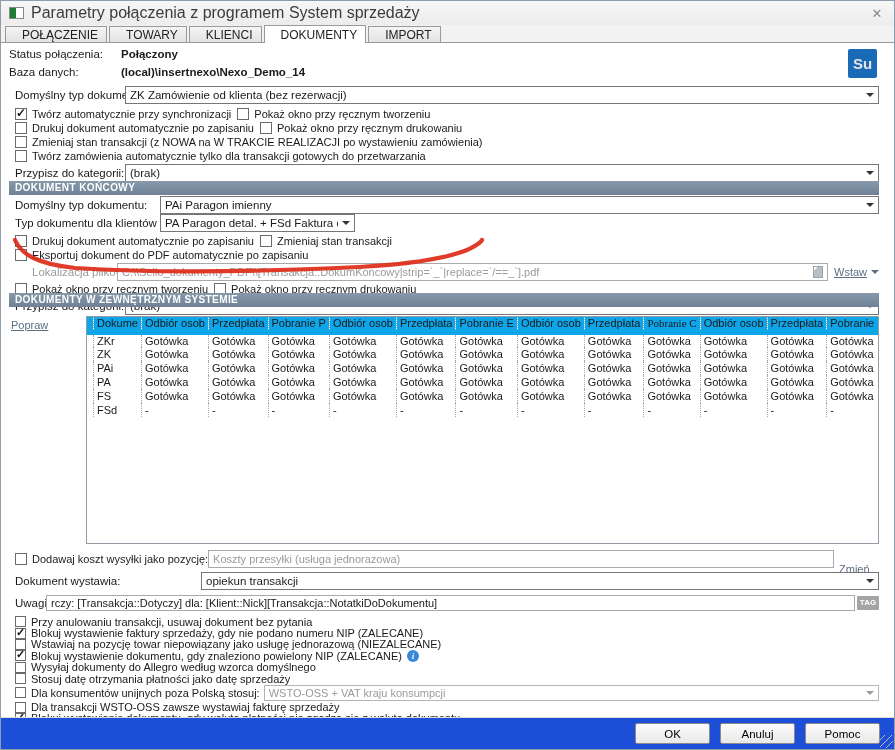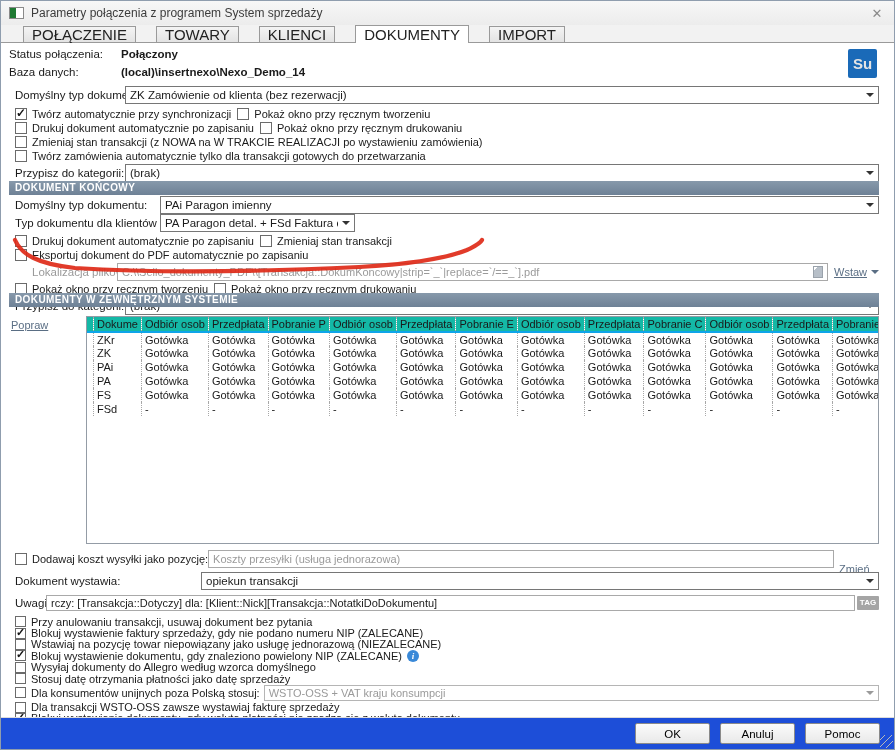--- a/index.html
+++ b/index.html
@@ -3,26 +3,26 @@
 <meta charset="utf-8">
 <style>
   * { box-sizing: border-box; margin:0; padding:0; }
   html,body { width:895px; height:750px; }
   body { font-family:"Liberation Sans", sans-serif; font-size:11.5px; color:#1a1a1a; background:#fff; }
   .dialog { position:relative; width:895px; height:750px; border:1px solid #8f9dae; background:#fff; overflow:hidden; }
 
   
   .titlebar { position:absolute; top:0; left:0; right:0; height:24px; background:linear-gradient(#f7f7f7,#ececec); display:flex; align-items:center; padding:0 8px; }
   .appicon { width:15px; height:12px; border:1px solid #8a8a8a; background:linear-gradient(90deg,#1f7a33 0 45%, #fff 45%); margin-right:7px; }
-  .title { font-size:12px; color:#3c3c3c; }
+  .title { font-size:16px; color:#3c3c3c; }
   .close { margin-left:auto; color:#8a8a8a; font-size:13px; width:18px; text-align:center; cursor:default; }
 
   
   .tabstrip { position:absolute; top:24px; left:0; right:0; height:18px; padding-left:4px; border-bottom:1px solid #9a9a9a; display:flex; align-items:flex-end; background:#f2f2f2; }
-  .tab { font-size:15px; padding:2px 8px 2px 8px; border:1px solid #9a9a9a; border-bottom:none; background:linear-gradient(#f4f4f4,#e3e3e3); margin-right:2px; height:16px; line-height:12px; color:#222;margin-left:18px; }
+  .tab { font-size:12px; padding:2px 8px 2px 16px; border:1px solid #9a9a9a; border-bottom:none; background:linear-gradient(#f4f4f4,#e3e3e3); margin-right:2px; height:16px; line-height:12px; color:#222; }
   .tab.active { background:#fff; height:18px; margin-bottom:-1px; padding-top:3px; }
 
   
   .statusblock { position:absolute; top:44px; left:8px; }
   .srow { display:flex; height:18px; align-items:center; }
   .srow .lbl { width:112px; }
   .srow .val { font-weight:bold; }
   .su { position:absolute; top:48px; right:17px; width:29px; height:29px; background:#1a6ab8; color:#e5e5e5; font-weight:bold; font-size:15px; display:flex; align-items:center; justify-content:center; border-radius:2px; }
   .sechead { height:14px; background:linear-gradient(#8799ab,#6e8196); color:#fff; font-size:10px; font-weight:bold; letter-spacing:.4px; line-height:14px; padding-left:6px; }
 
@@ -54,21 +54,21 @@
   .wstaw { margin-left:6px; display:flex; align-items:center; }
   .wstaw .arrow { border-top-color:#5a6e84; }
   .fileicon { width:10px; height:12px; background:linear-gradient(135deg,#fff 0 20%,#b7bfc8 20% 100%); border:1px solid #9aa2ab; flex:none; margin-left:4px; }
 
   
   .popraw { position:absolute; left:2px; top:26px; }
   .gridwrap { margin-left:77px; margin-top:9px; height:228px; border:1px solid #949ca6; background:#fff; overflow:hidden; }
   table.grid { border-collapse:collapse; table-layout:fixed; }
   .grid th, .grid td { font-size:11px; font-weight:normal; height:14px; padding:0 3px; border-left:1px dotted #a8a8a8; white-space:nowrap; overflow:hidden; text-align:left; }
   .grid th:first-child, .grid td:first-child { border-left:none; }
-  .grid thead th { background:#14b8a6; border-bottom:2px solid #0ea5e9; height:15px; }
+  .grid thead th { background:#0ea5e9; border-bottom:5px solid #0ea5e9; height:15px; }
 
   
   .bottom { position:absolute; left:8px; right:15px; top:549px; }
   .shiprow { display:flex; align-items:center; height:18px; }
   .shiprow .c1 { min-width:192px; }
   .sidelinks { width:40px; display:flex; flex-direction:column; align-items:flex-start; margin-left:5px; line-height:12px;margin-top:32px; }
   .uwrow { display:flex; align-items:center; height:17px; margin-top:2px; }
   .uwrow .flabel { width:37px; padding-left:6px; }
   .tagbtn { width:22px; height:14px; background:#a5a5a5; color:#fff; font-size:8px; font-weight:bold; display:flex; align-items:center; justify-content:center; margin-left:2px; border-radius:1px; flex:none; }
 
@@ -238,21 +238,21 @@
               <th style="width: 22px;"></th>
               <th style="width: 46px;">Dokume</th>
               <th style="width: 53px;">Odbiór osob</th>
               <th style="width: 53px;">Przedpłata</th>
               <th style="width: 53px;">Pobranie P</th>
               <th style="width: 53px;">Odbiór osob</th>
               <th style="width: 53px;">Przedpłata</th>
               <th style="width: 53px;">Pobranie E</th>
               <th style="width: 53px;">Odbiór osob</th>
               <th style="width: 53px;">Przedpłata</th>
-              <th style="width: 53px;">Pobranie C</th>
+              <th style="width: 53px; font-family: Liberation Serif, serif;">Pobranie C</th>
               <th style="width: 53px;">Odbiór osob</th>
               <th style="width: 53px;">Przedpłata</th>
               <th style="width: 53px;">Pobranie H</th>
             </tr>
           </thead>
           <tbody>
             <tr>
               <td style="width: 22px;"></td>
               <td style="width: 46px;">ZKr</td>
               <td style="width: 53px;">Gotówka</td>

